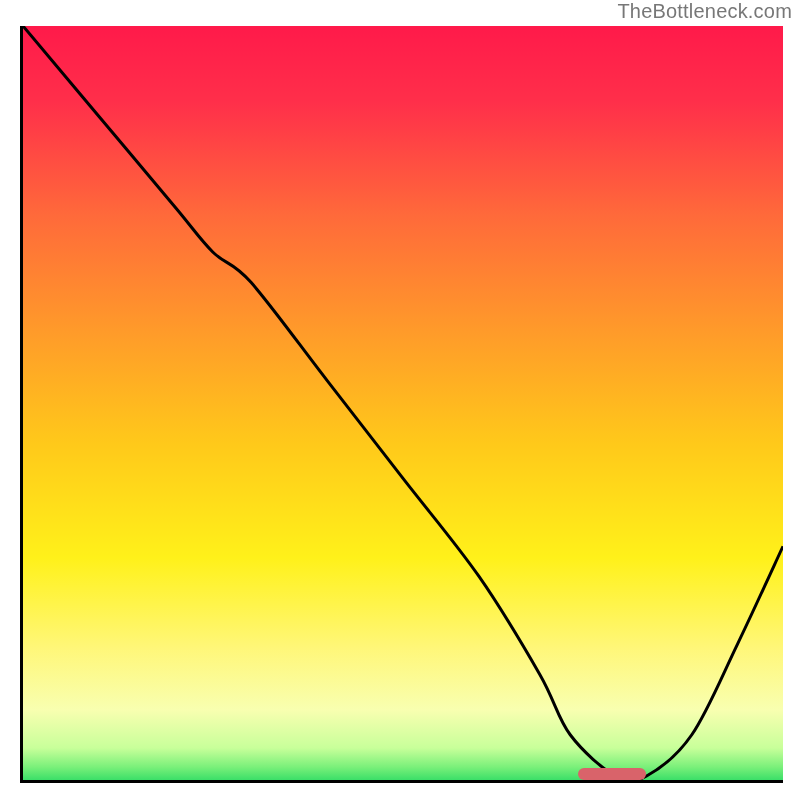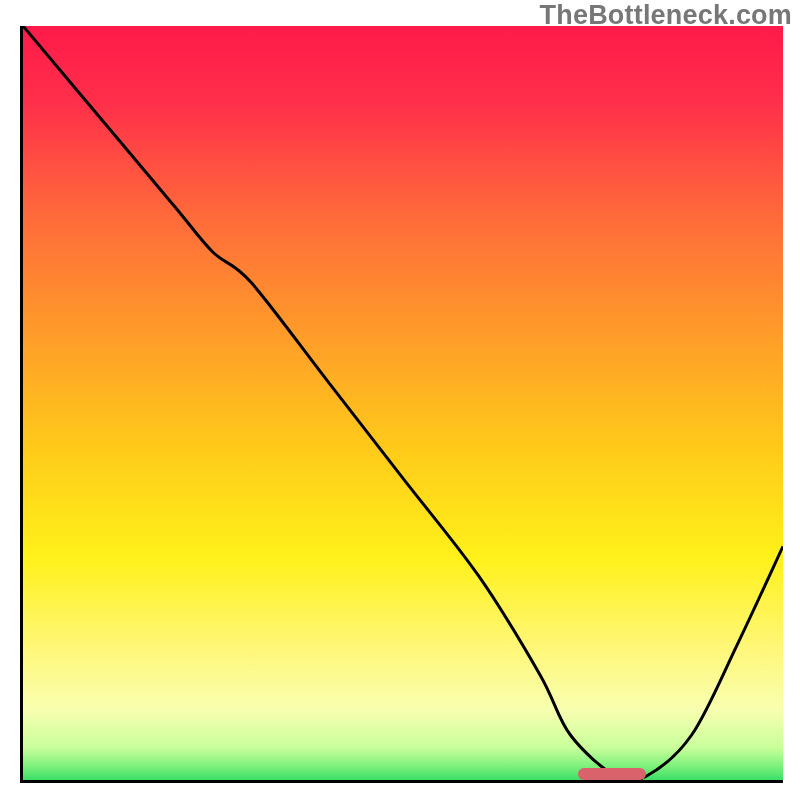--- a/index.html
+++ b/index.html
@@ -12,22 +12,22 @@
   }
   .chart-container {
     position: relative;
     width: 800px;
     height: 800px;
   }
   .watermark {
     position: absolute;
     top: 0px;
     right: 8px;
-    font-size: 27px;
-    font-weight: 700;
+    font-size: 20px;
+    font-weight: 400;
     color: #777777;
     letter-spacing: 0.2px;
     z-index: 5;
   }
   .plot-area {
     position: absolute;
     left: 20px;
     top: 26px;
     width: 760px;
     height: 754px;

